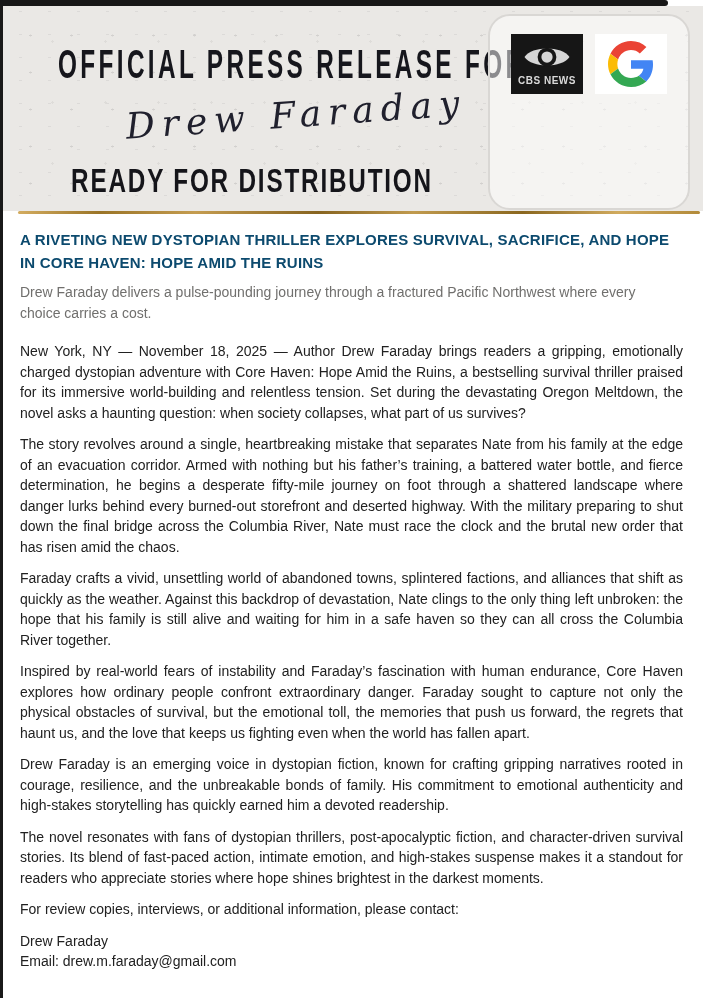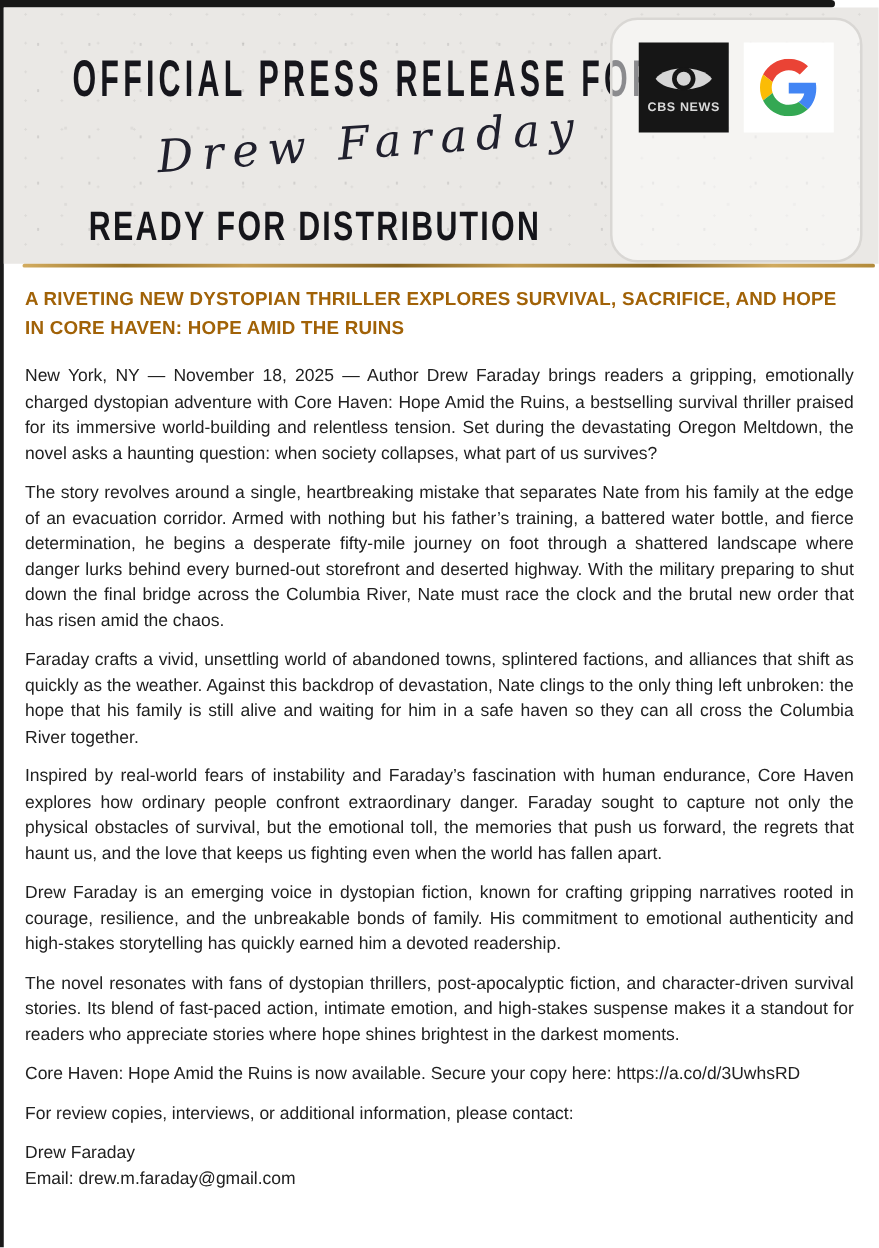--- a/index.html
+++ b/index.html
@@ -47,35 +47,35 @@
   }
 
   
   .logo-card{
     position:absolute;top:8px;right:13px;width:198px;height:192px;
     background:rgba(255,255,255,.5);
     border:2px solid #d9d7d4;border-radius:22px;
     display:grid;grid-template-columns:72px 72px;grid-template-rows:72px 72px;
     gap:12px;place-content:center;
   }
-  .tile{width:72px;height:72px;display:flex;flex-direction:column;align-items:center;justify-content:center;position:relative;}
+  .tile{width:72px;height:60px;display:flex;flex-direction:column;align-items:center;justify-content:center;position:relative;}
   .tile-cbs{background:#161616;}
   .tile-ap{background:#ffffff;}
   .tile-google{background:#ffffff;}
   .tile-nbc{background:radial-gradient(circle at 62% 35%, #262b31 0%, #16191d 55%, #0e1013 100%);}
   .cbs-caption{font-size:10px;font-weight:700;letter-spacing:.5px;color:#d9d9d9;margin-top:3px;}
   .ap-wordmark{font-size:40px;font-weight:900;letter-spacing:-2px;color:#121212;line-height:1;margin-top:-8px;}
   .ap-redbar{position:absolute;left:0;right:0;bottom:4px;height:6px;background:#f03b3e;}
   .nbc-caption{font-size:13px;font-weight:800;letter-spacing:1.5px;color:#ffffff;margin-top:1px;}
 
   
   .content{position:absolute;left:20px;top:228px;width:663px;color:#212121;}
   .headline{
     font-size:15px;font-weight:800;line-height:23px;letter-spacing:.2px;
-    color:#a16207;margin:0 0 8px 0;
+    color:#0c4a6e;margin:0 0 8px 0;
   }
   .subheadline{
     font-size:14px;line-height:20.5px;color:#706f6d;margin:0 0 18px 0;max-width:628px;
   }
   .para{font-size:14px;line-height:20.5px;margin:11px 0 0 0;text-align:justify;}
   .para.first{margin-top:16px;}
   .plain{text-align:left;}
   .contact-block{margin-top:11px;font-size:14px;line-height:20.5px;}
   .link-text{color:#212121;text-decoration:none;}
 </style>
@@ -113,29 +113,29 @@
       </svg>
     </div>
 
   </div>
 </div>
 
 <div class="gold-line"></div>
 
 <div class="content">
   <h1 class="headline">A RIVETING NEW DYSTOPIAN THRILLER EXPLORES SURVIVAL, SACRIFICE, AND HOPE IN CORE HAVEN: HOPE AMID THE RUINS</h1>
+  <p class="subheadline">Drew Faraday delivers a pulse-pounding journey through a fractured Pacific Northwest where every choice carries a cost.</p>
 
   <p class="para first">New York, NY — November 18, 2025 — Author Drew Faraday brings readers a gripping, emotionally charged dystopian adventure with Core Haven: Hope Amid the Ruins, a bestselling survival thriller praised for its immersive world-building and relentless tension. Set during the devastating Oregon Meltdown, the novel asks a haunting question: when society collapses, what part of us survives?</p>
   <p class="para">The story revolves around a single, heartbreaking mistake that separates Nate from his family at the edge of an evacuation corridor. Armed with nothing but his father’s training, a battered water bottle, and fierce determination, he begins a desperate fifty-mile journey on foot through a shattered landscape where danger lurks behind every burned-out storefront and deserted highway. With the military preparing to shut down the final bridge across the Columbia River, Nate must race the clock and the brutal new order that has risen amid the chaos.</p>
   <p class="para">Faraday crafts a vivid, unsettling world of abandoned towns, splintered factions, and alliances that shift as quickly as the weather. Against this backdrop of devastation, Nate clings to the only thing left unbroken: the hope that his family is still alive and waiting for him in a safe haven so they can all cross the Columbia River together.</p>
   <p class="para">Inspired by real-world fears of instability and Faraday’s fascination with human endurance, Core Haven explores how ordinary people confront extraordinary danger. Faraday sought to capture not only the physical obstacles of survival, but the emotional toll, the memories that push us forward, the regrets that haunt us, and the love that keeps us fighting even when the world has fallen apart.</p>
   <p class="para">Drew Faraday is an emerging voice in dystopian fiction, known for crafting gripping narratives rooted in courage, resilience, and the unbreakable bonds of family. His commitment to emotional authenticity and high-stakes storytelling has quickly earned him a devoted readership.</p>
   <p class="para">The novel resonates with fans of dystopian thrillers, post-apocalyptic fiction, and character-driven survival stories. Its blend of fast-paced action, intimate emotion, and high-stakes suspense makes it a standout for readers who appreciate stories where hope shines brightest in the darkest moments.</p>
 
-  <p class="para plain"><span>Core Haven: Hope Amid the Ruins is now available. Secure your copy here: </span><span class="link-text">https://a.co/d/3UwhsRD</span></p>
 
   <p class="para plain">For review copies, interviews, or additional information, please contact:</p>
 
   <div class="contact-block">
     <div>Drew Faraday</div>
     <div>Email: drew.m.faraday@gmail.com</div>
   </div>
 </div>
 
 </body></html>

